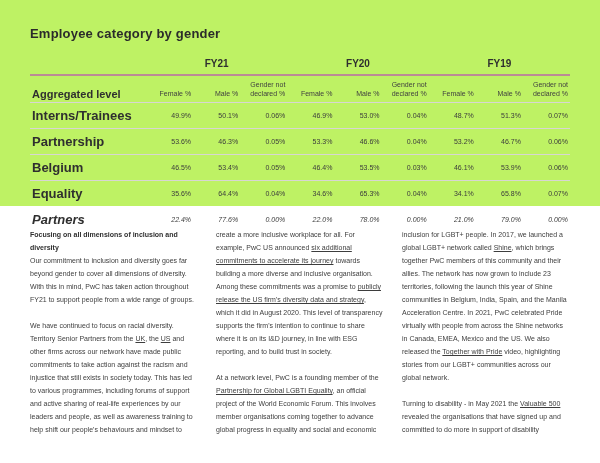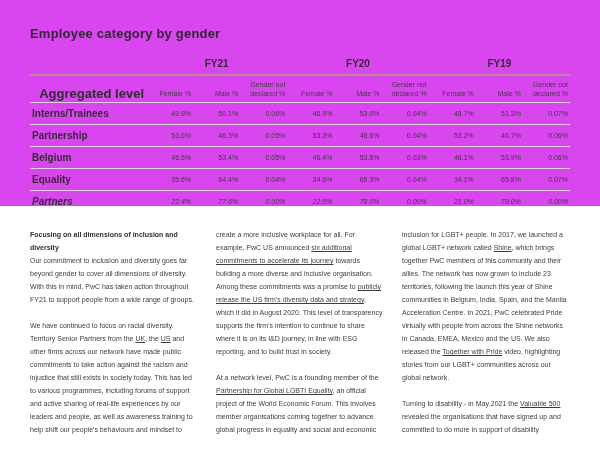--- a/index.html
+++ b/index.html
@@ -3,21 +3,21 @@
 <meta charset="utf-8">
 <style>
   html,body{margin:0;padding:0;}
   body{
     width:600px;height:463px;overflow:hidden;
     font-family:"Liberation Sans","DejaVu Sans",sans-serif;
     background:#ffffff;color:#3c3c3c;
     -webkit-font-smoothing:antialiased;
   }
   .top-section{
-    background:#d946ef;
+    background:#bef264;
     box-sizing:border-box;
     height:206px;
     padding:24px 30px 0 30px;
   }
   .page-title{
     font-size:13px;font-weight:bold;color:#2b2b2b;
     margin:2px 0 17px 0;letter-spacing:.2px;
   }
   table.gender-table{
     width:540px;border-collapse:collapse;table-layout:fixed;
@@ -28,28 +28,28 @@
     font-size:10px;font-weight:bold;text-align:center;
     padding-bottom:5px;border-bottom:2px solid #bb8b95;
     color:#2f2f2f;
   }
   tr.colhead-row td{
     text-align:right;vertical-align:bottom;
     padding-top:5px;padding-bottom:4px;line-height:8.5px;
     color:#3f3f3f;
   }
   tr.colhead-row td.row-label{
-    text-align:right;font-weight:bold;font-size:13px;color:#2f2f2f;
+    text-align:left;font-weight:bold;font-size:11px;color:#2f2f2f;
   }
   tr.data-row td{
     border-top:1px solid #d7d6d3;
     text-align:right;padding-top:5px;padding-bottom:5px;
   }
   tr.data-row td.row-label{
-    text-align:left;font-weight:bold;font-size:10px;color:#2f2f2f;margin-left:8px;
+    text-align:left;font-weight:bold;font-size:13px;color:#2f2f2f;margin-left:8px;
   }
   tr.data-row:last-child td{border-bottom:1px solid #d7d6d3;font-style:italic;}
   .bottom-section{
     background:#ffffff;
     box-sizing:border-box;
     padding:22px 30px 0 30px;
   }
   .text-columns{display:flex;gap:18px;}
   .text-col{flex:1;font-size:7px;line-height:13px;color:#3d3d3d;}
   .text-col h3{font-size:7px;line-height:13px;margin:0;color:#2f2f2f;}

